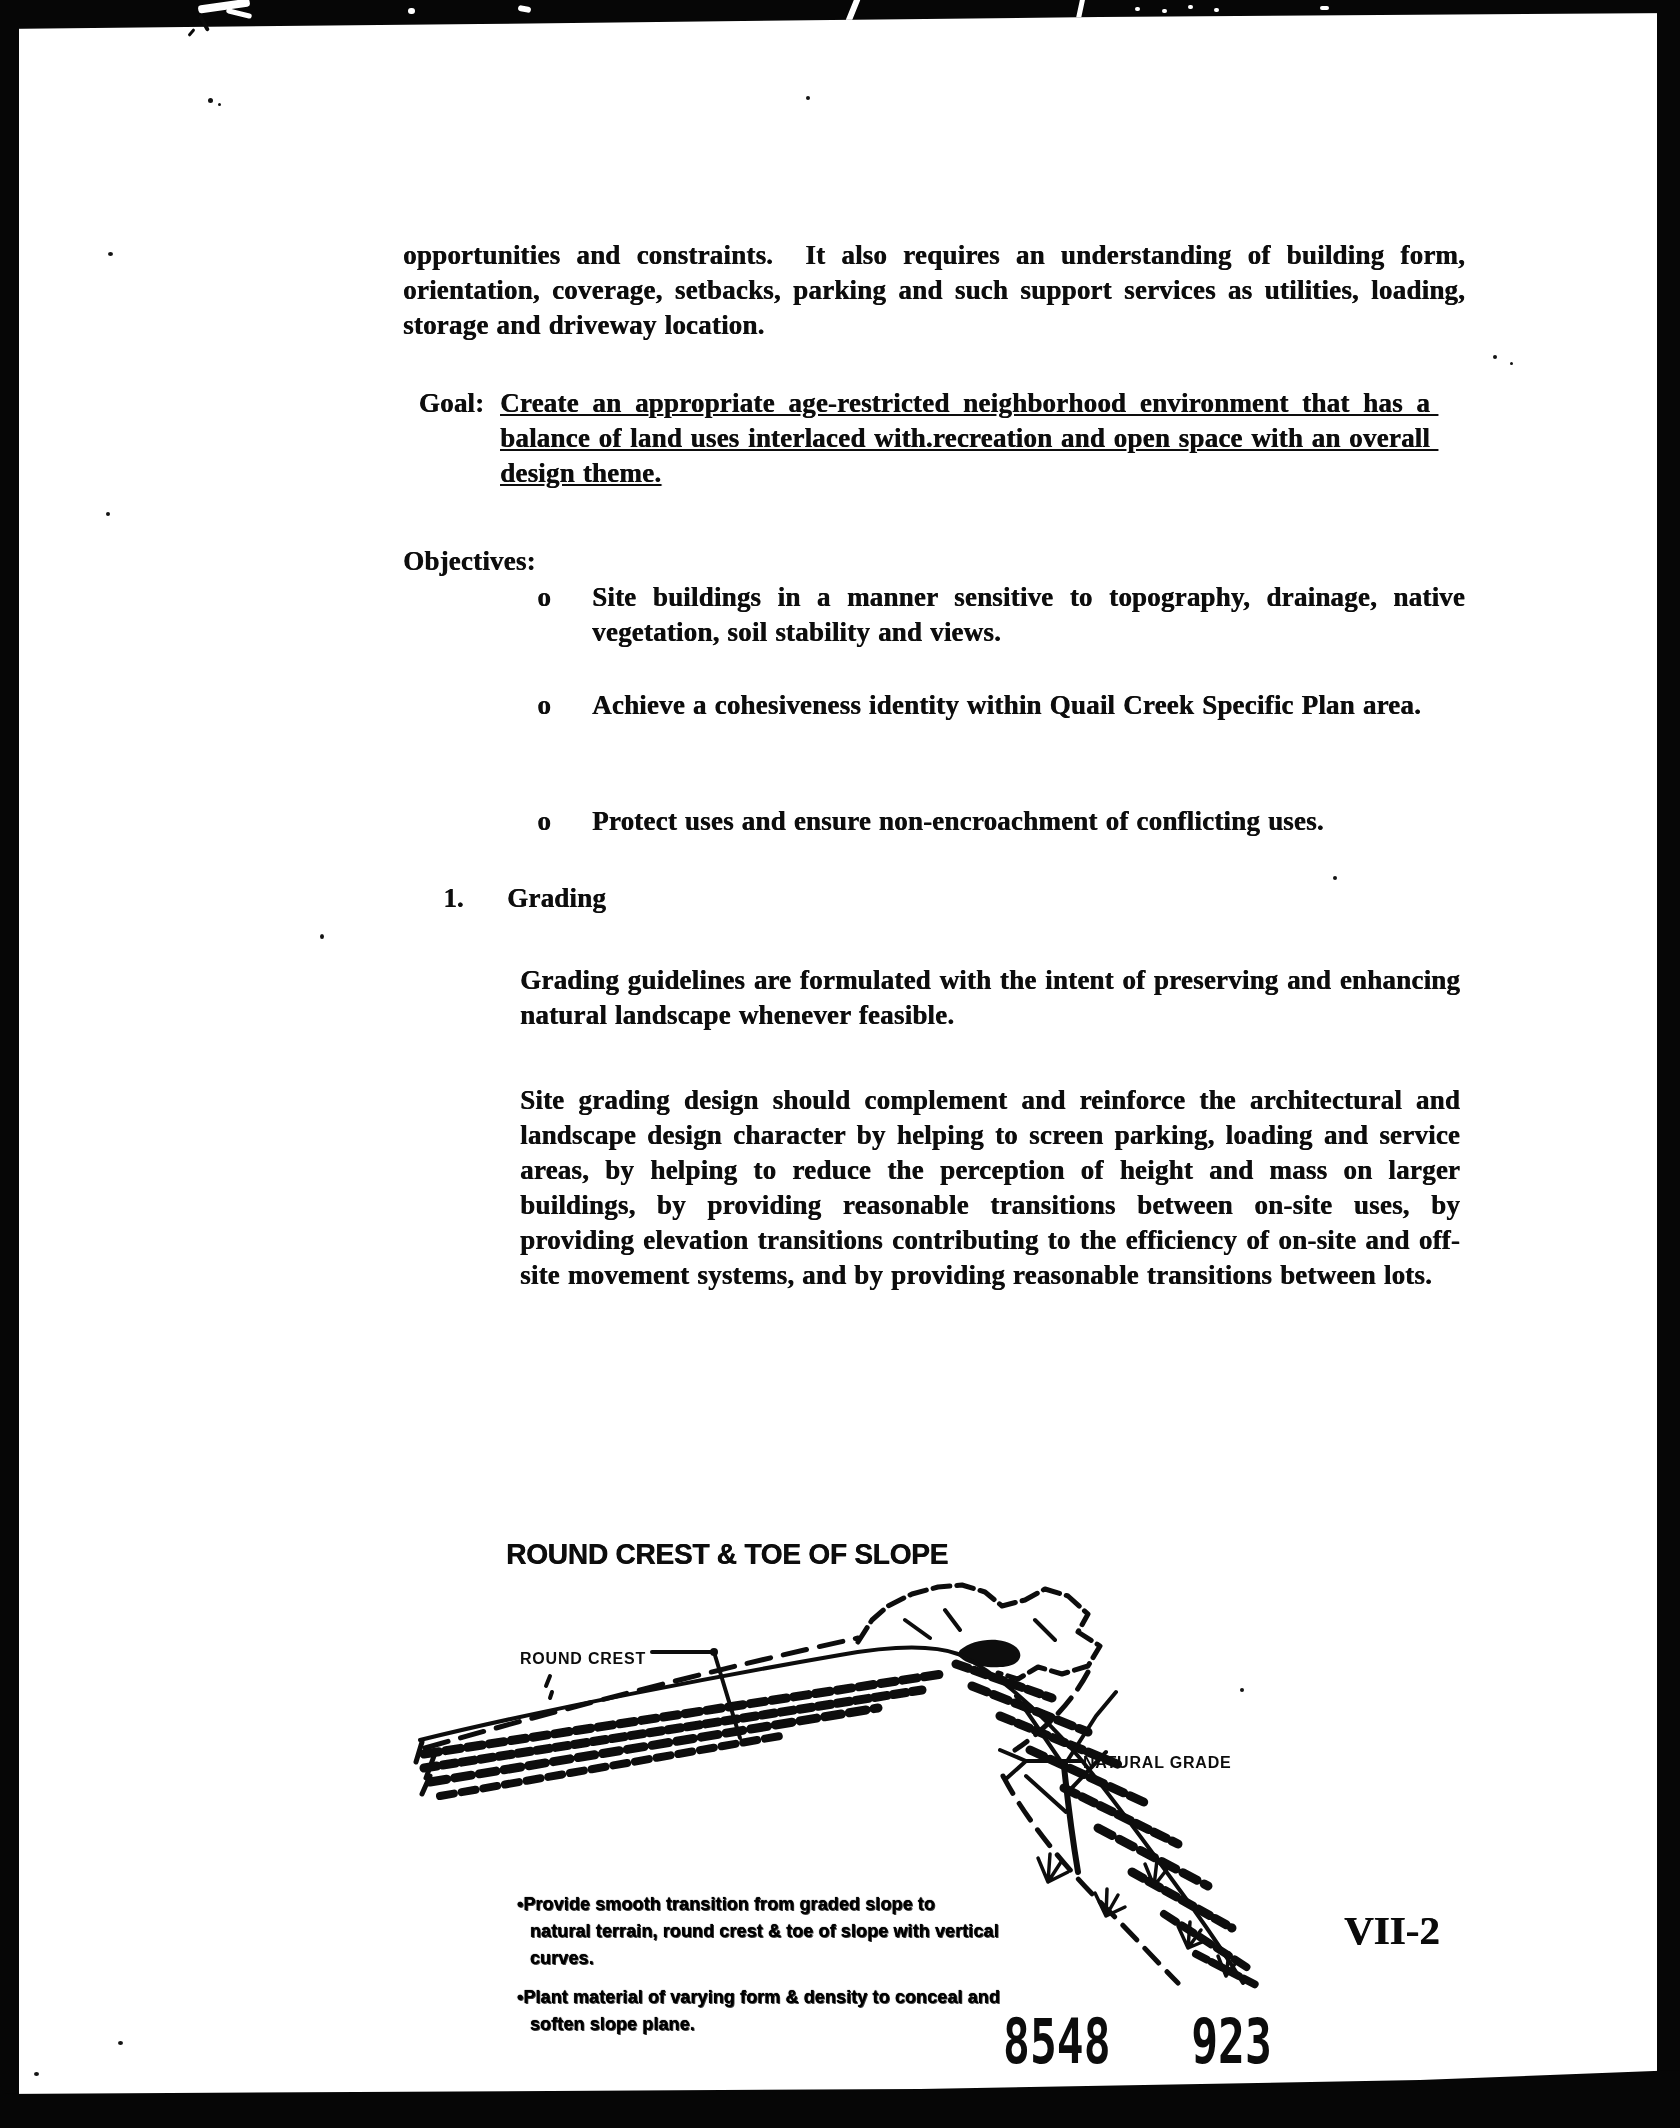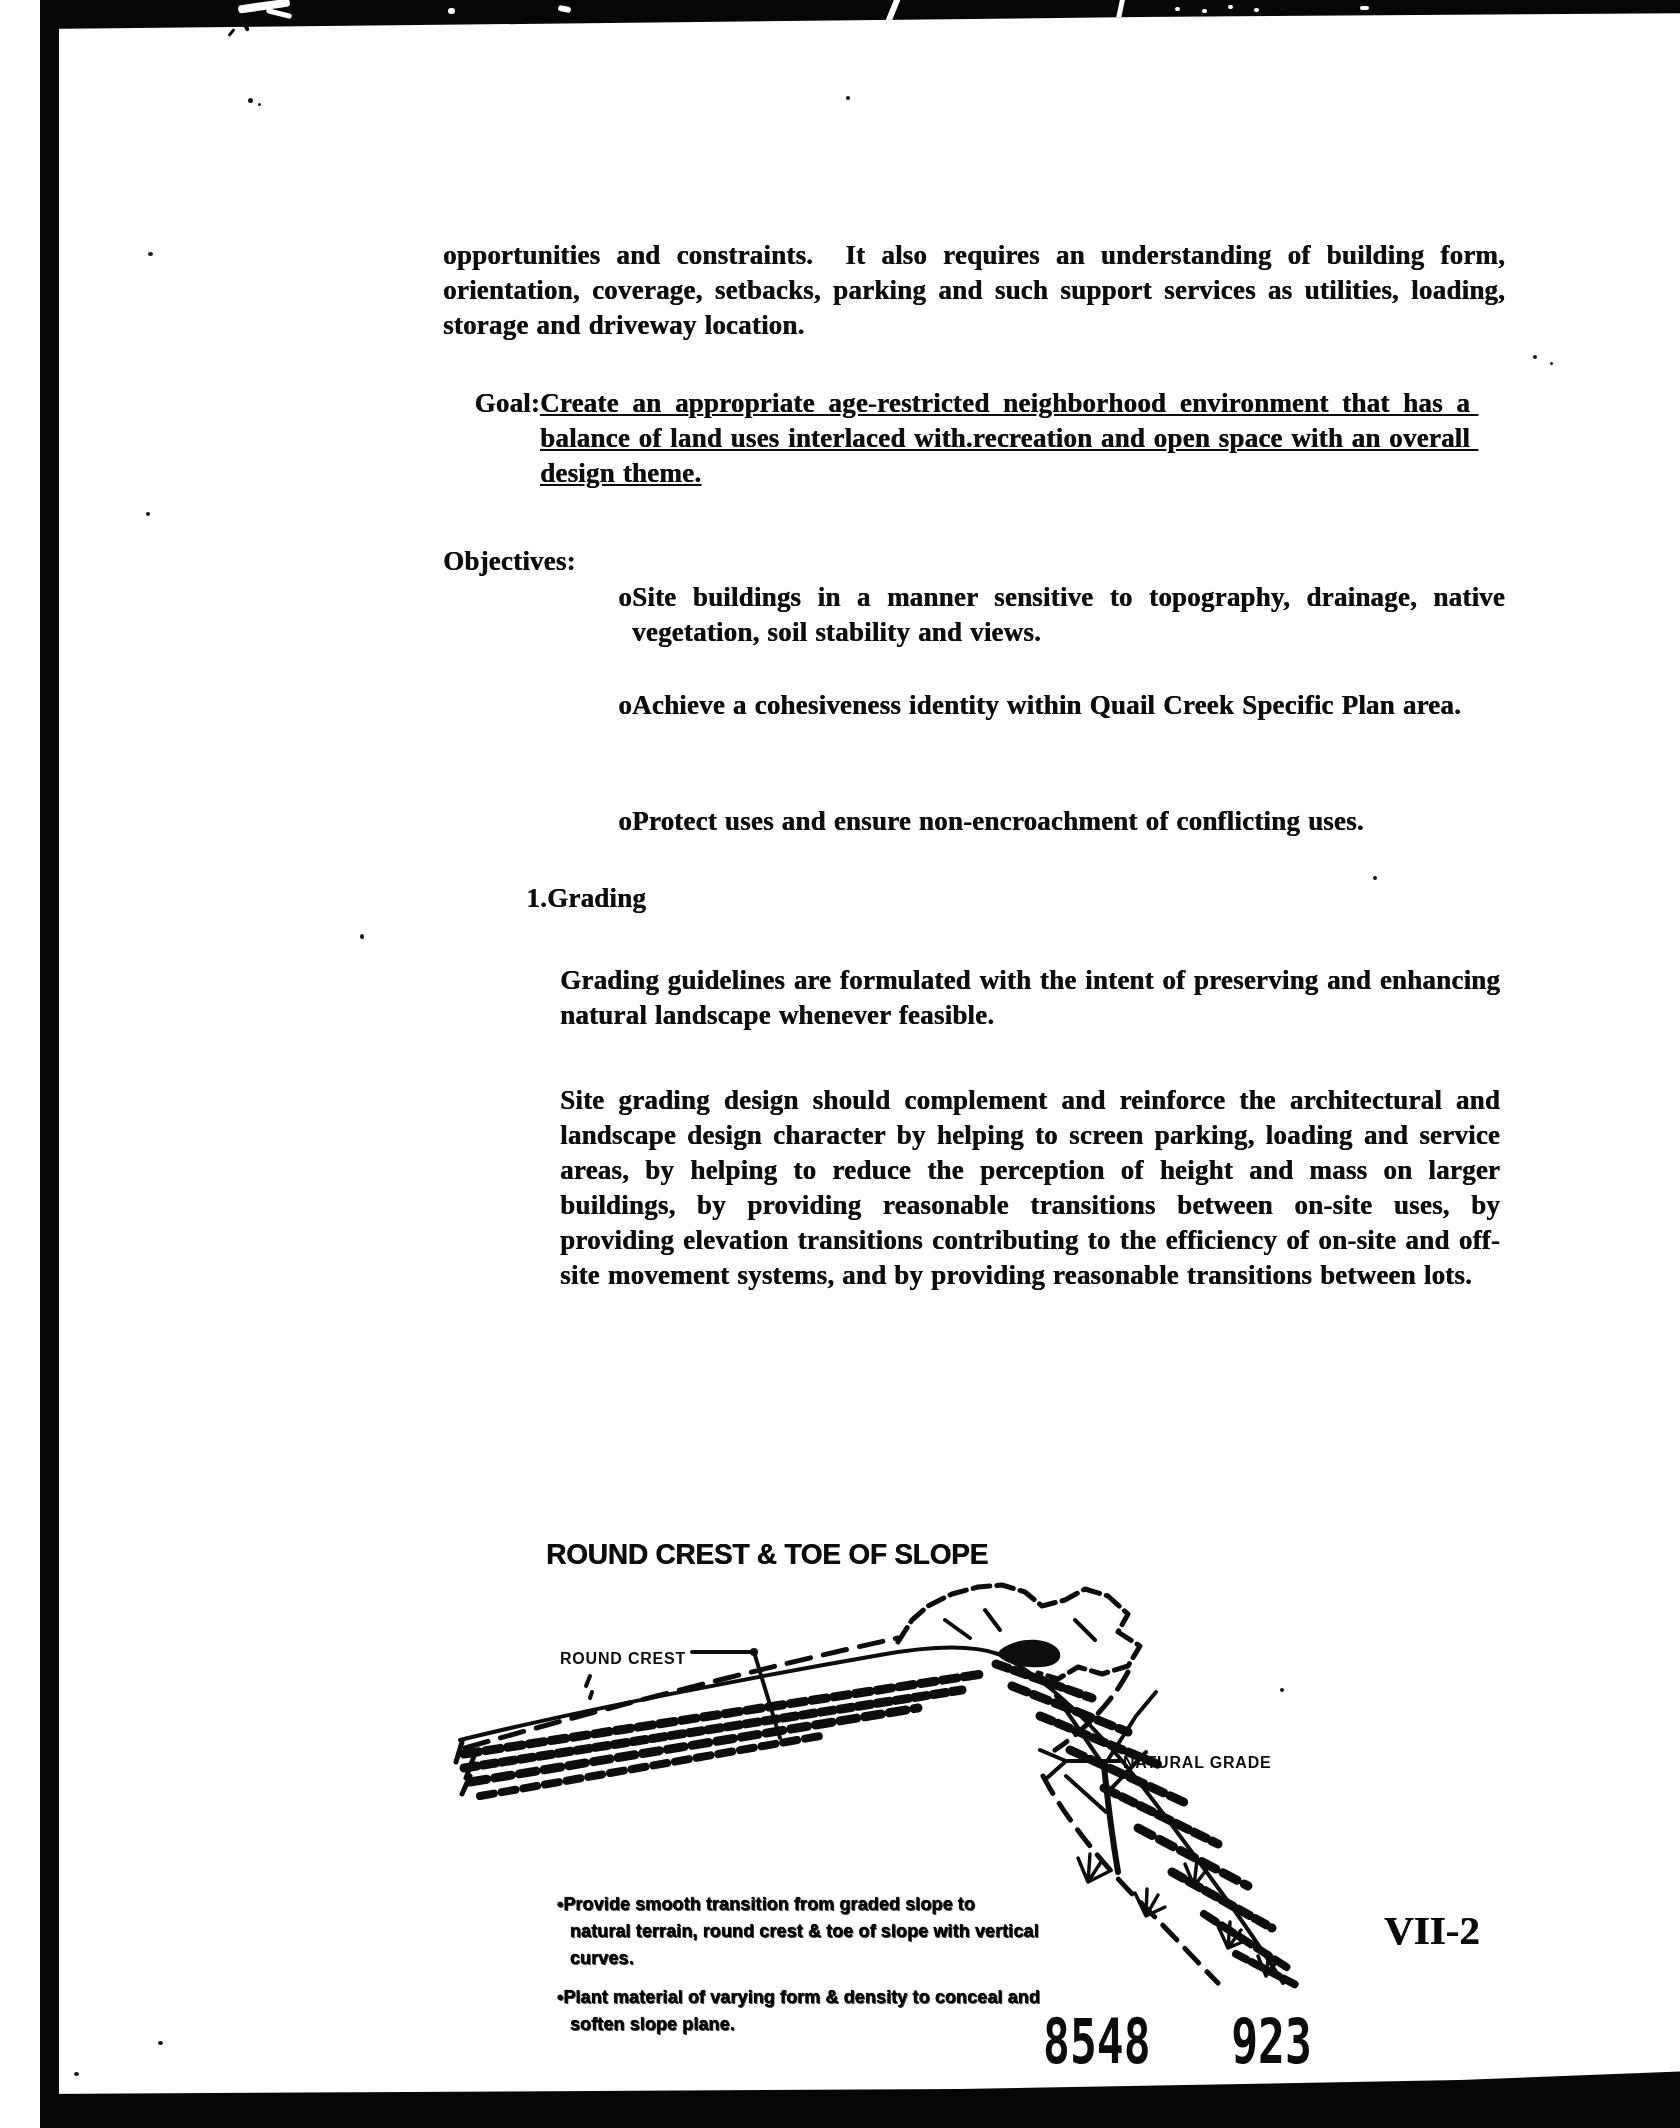--- a/index.html
+++ b/index.html
@@ -1,39 +1,39 @@
 <!DOCTYPE html>
 <html><head>
 <meta charset="utf-8">
 <style>
   html,body{margin:0;padding:0;}
   body{
     width:1680px;height:2128px;position:relative;background:#fff;
     font-family:"Liberation Serif", serif;overflow:hidden;
   }
-  .page{position:absolute;inset:0;background:#ffffff;margin-left:40px;}
+  .page{position:absolute;inset:0;background:#ffffff;}
   
   .bar{position:absolute;background:#060606;}
   .bar-top{left:0;top:0;width:1680px;height:30px;
     clip-path:polygon(0 0,1680px 0,1680px 13px,1100px 17px,480px 24px,0 29px);}
   .bar-left{left:0;top:0;width:19px;height:2128px;}
   .bar-right{left:1657px;top:0;width:23px;height:2128px;}
   .bar-bottom{left:0;top:2060px;width:1680px;height:68px;
     clip-path:polygon(0 34px,920px 29px,1420px 20px,1680px 10px,1680px 68px,0 68px);}
   .wm{position:absolute;background:#fff;border-radius:3px;}
   .bm{position:absolute;background:#0a0a0a;border-radius:2px;}
   .speck{position:absolute;background:#141414;border-radius:50%;}
   
   .txt{
     position:absolute;color:#0d0d0d;font-weight:bold;font-size:27px;line-height:35px;
     letter-spacing:0.2px;word-spacing:1px;text-align:justify;white-space:pre-wrap;
     text-shadow:0.5px 0 0 #1a1a1a;
   }
   .row{display:flex;align-items:flex-start;}
-  .lbl{flex:none;text-align:right;}
+  .lbl{flex:none;text-align:center;}
   .goal-lbl{width:97px;}
   .goal-txt{width:930px;text-decoration:underline;}
   .obj-row{left:496px;}
   .obj-bullet{width:96px;}
   .obj-txt{width:873px;}
   .sec-num{width:107px;}
   .gp{left:520px;width:940px;}
   
   .fig-title{
     position:absolute;left:506px;top:1538px;color:#0d0d0d;

